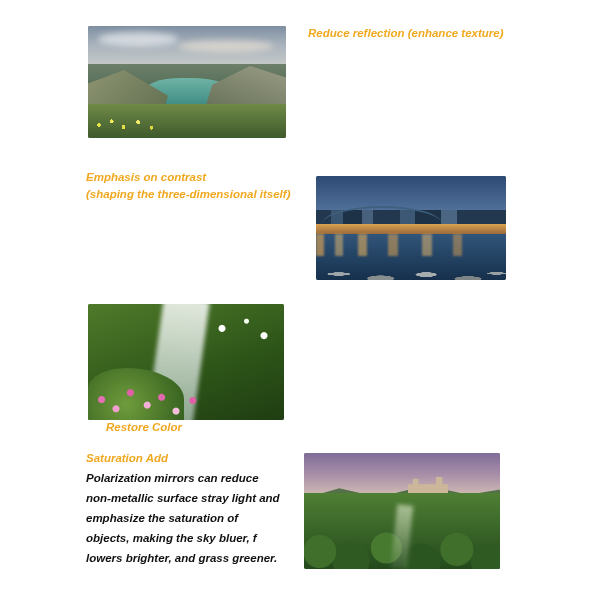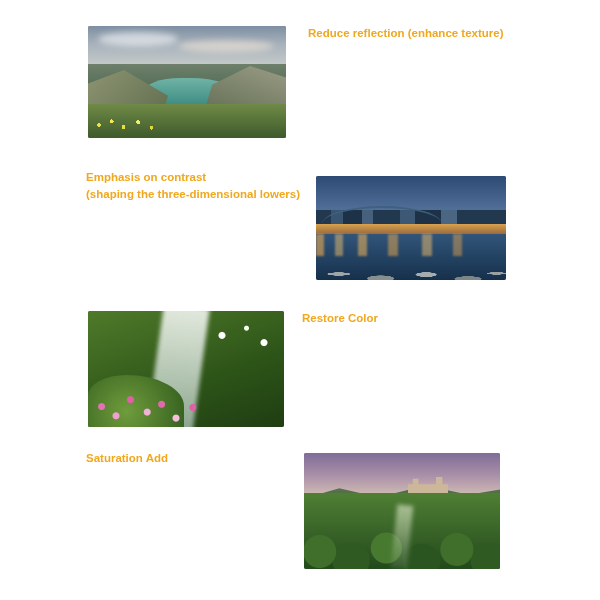--- a/index.html
+++ b/index.html
@@ -34,20 +34,21 @@
     position: absolute;
     left: 0;
     right: 0;
   }
   .text-col {
     flex: none;
   }
   .heading {
     color: #f0a81e;
     font-weight: bold;
+    font-style: italic;
     font-size: 11.5px;
     line-height: 15px;
     margin: 0 0 2px 0;
     white-space: nowrap;
   }
   .body {
     color: #111111;
     font-weight: bold;
     font-style: italic;
     font-size: 11.5px;
@@ -150,21 +151,21 @@
     position: absolute; left: 0; right: 0; bottom: 0; height: 30px;
     background:
       radial-gradient(ellipse at 12% 80%, #9fa6a8 0 11px, transparent 12px),
       radial-gradient(ellipse at 34% 95%, #868e90 0 13px, transparent 14px),
       radial-gradient(ellipse at 58% 82%, #a6adae 0 10px, transparent 11px),
       radial-gradient(ellipse at 80% 96%, #7d8587 0 13px, transparent 14px),
       radial-gradient(ellipse at 95% 78%, #9aa1a3 0 9px, transparent 10px);
   }
 
   
-  #block3 { left: 88px; top: 311px; }
+  #block3 { left: 88px; top: 304px; flex-direction: column; }
   #photo3 { width: 196px; height: 116px; }
   #photo3 .bg3 {
     position: absolute; inset: 0;
     background: linear-gradient(160deg, #4f7a2a, #2d5418 60%, #1f3d12);
   }
   #photo3 .stream {
     position: absolute; left: 34%; top: -6px; width: 46px; height: 130px;
     background: linear-gradient(to bottom, rgba(255,255,255,0.85), rgba(215,235,235,0.55));
     transform: rotate(8deg);
     filter: blur(2px);
@@ -251,21 +252,21 @@
       <div class="flowers"></div>
     </div>
     <div class="text-col">
       <p class="heading">Reduce reflection (enhance texture)</p>
     </div>
   </div>
 
   <div class="block" id="block2">
     <div class="text-col">
       <p class="heading">Emphasis on contrast</p>
-      <p class="heading">(shaping the three-dimensional lowers)</p>
+      <p class="heading">(shaping the three-dimensional itself)</p>
     </div>
     <div class="photo" id="photo2">
       <div class="sky"></div>
       <div class="city"></div>
       <div class="bridge"></div>
       <div class="mid"></div>
       <div class="water2"></div>
       <div class="reflect"></div>
       <div class="stones"></div>
     </div>
@@ -280,20 +281,21 @@
       <div class="white-f"></div>
     </div>
     <div class="text-col">
       <p class="heading">Restore Color</p>
     </div>
   </div>
 
   <div class="block" id="block4">
     <div class="text-col">
       <p class="heading">Saturation Add</p>
+      <p class="body">Polarization mirrors can reduce non-metallic surface stray light and emphasize the saturation of objects, making the sky bluer, f lowers brighter, and grass greener.</p>
     </div>
     <div class="photo" id="photo4">
       <div class="sky"></div>
       <div class="hillFar"></div>
       <div class="castle"></div>
       <div class="fore"></div>
       <div class="trees"></div>
       <div class="valley"></div>
     </div>
   </div>

